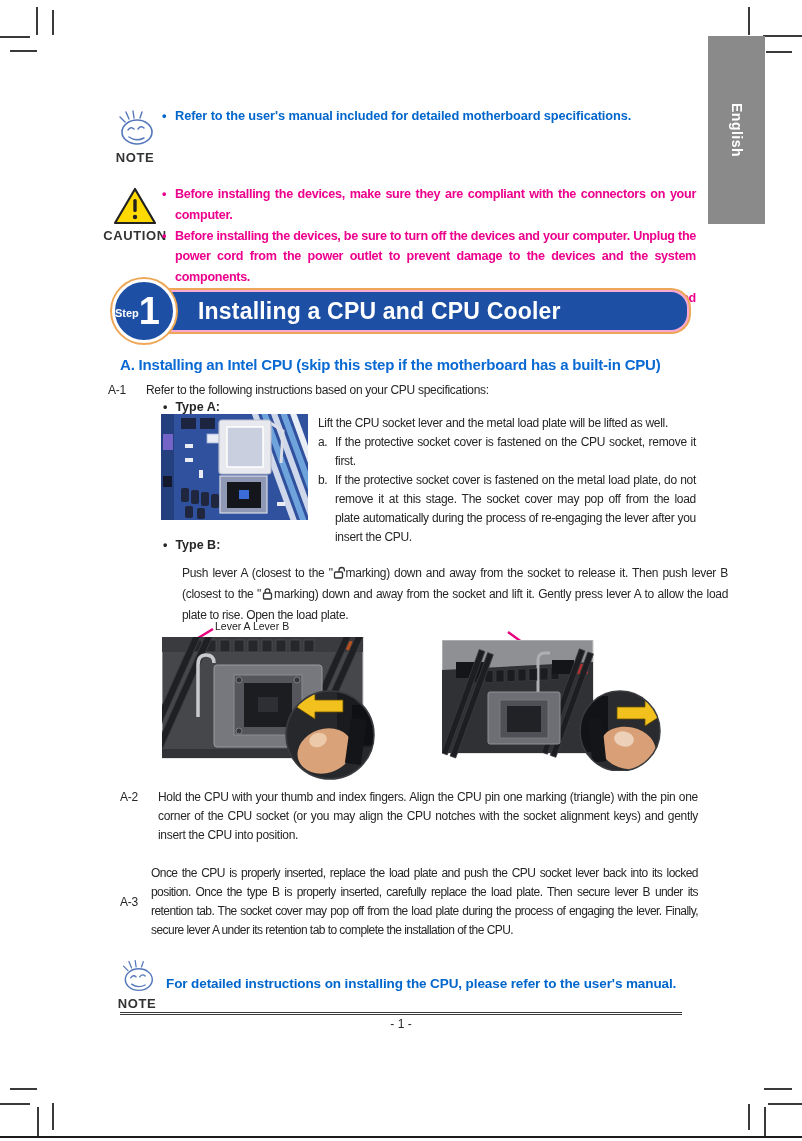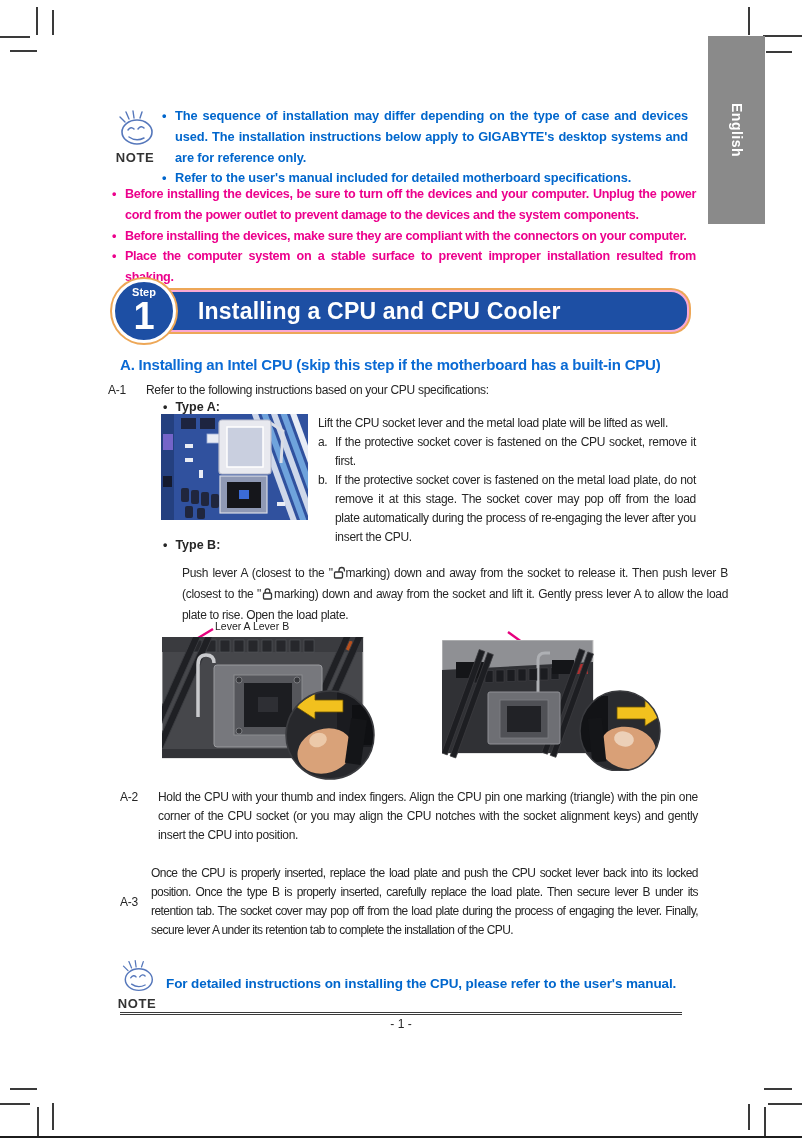--- a/index.html
+++ b/index.html
@@ -28,21 +28,21 @@
   .caution-blk li { color:#EC008C; font-weight:bold; font-size:12.6px; line-height:20.8px; letter-spacing:-0.3px; }
 
   
   .step-banner { position:absolute; left:112px; top:279px; width:577px; height:66px; }
   .step-bar { position:absolute; left:32px; top:11px; right:0; height:42px; background:#1D4FA4;
     border:2px solid #f9a8d4; box-shadow:0 0 0 2px #EDA757; border-radius:10px 18px 18px 10px;
     display:flex; align-items:center; padding-left:52px; }
   .step-title { color:#fff; font-size:23px; font-weight:bold; letter-spacing:.2px; }
   .step-circle { position:absolute; left:0; top:0; width:64px; height:64px; border-radius:50%;
     background:#1D4FA4; border:3px solid #fff; box-shadow:0 0 0 2px #EDA757;
-    display:flex; flex-direction:column; align-items:center; justify-content:flex-start; }
+    display:flex; flex-direction:row; align-items:center; justify-content:flex-start; }
   .step-word { color:#fff; font-size:11px; font-weight:bold; margin-top:4px; }
   .step-num { color:#fff; font-size:38px; font-weight:bold; line-height:36px; }
 
   
   .sec-heading { position:absolute; left:120px; top:356px; width:575px; color:#0A6AD4;
     font-size:15px; font-weight:bold; letter-spacing:-0.2px; }
   .step-row { position:absolute; display:flex; color:#262626; }
   .step-row .lbl { flex:0 0 38px; }
   .body-txt { font-size:12px; line-height:19px; letter-spacing:-0.3px; color:#262626; text-align:justify; }
   .a1-row { left:108px; top:381px; width:575px; }
@@ -102,29 +102,38 @@
         <svg width="44" height="40" viewBox="0 0 44 40">
           <ellipse cx="24" cy="24" rx="15" ry="12" fill="none" stroke="#5577bb" stroke-width="1.6"></ellipse>
           <path d="M12,14 l-5,-5 M16,11 l-3,-7 M21,10 l-1,-7 M27,10 l2,-6" stroke="#5577bb" stroke-width="1.4" fill="none" stroke-linecap="round"></path>
           <path d="M15,22 q3,-4 6,-1 M25,21 q3,-4 6,-1" stroke="#5577bb" stroke-width="1.5" fill="none" stroke-linecap="round"></path>
           <path d="M16,29 q7,5 15,1" stroke="#5577bb" stroke-width="1.5" fill="none" stroke-linecap="round"></path>
         </svg>
       </span>
       <span class="icon-caption">NOTE</span>
     </div>
     <ul>
-      <li>The sequence of installation may differ depending on the type of case and devices used. The installation instructions below apply to GIGABYTE's desktop systems and are for reference only.</li>
       <li>Refer to the user's manual included for detailed motherboard specifications.</li>
     </ul>
   </div>
 
   <div class="advise caution-blk">
+    <div class="icon-col">
+      <span>
+        <svg width="46" height="40" viewBox="0 0 46 40">
+          <path d="M23,3 L43,37 L3,37 Z" fill="#FFD900" stroke="#222" stroke-width="2.2" stroke-linejoin="round"></path>
+          <rect x="21.3" y="13" width="3.4" height="13" rx="1.6" fill="#222"></rect>
+          <circle cx="23" cy="31" r="2.2" fill="#222"></circle>
+        </svg>
+      </span>
+      <span class="icon-caption">CAUTION</span>
+    </div>
     <ul>
+      <li>Before installing the devices, make sure they are compliant with the connectors on your computer.</li>
       <li>Before installing the devices, be sure to turn off the devices and your computer. Unplug the power cord from the power outlet to prevent damage to the devices and the system components.</li>
-      <li>Before installing the devices, make sure they are compliant with the connectors on your computer.</li>
       <li>Place the computer system on a stable surface to prevent improper installation resulted from shaking.</li>
     </ul>
   </div>
 
   <div class="step-banner">
     <div class="step-bar">
       <span class="step-title">Installing a CPU and CPU Cooler</span>
     </div>
     <div class="step-circle">
       <span class="step-word">Step</span>

